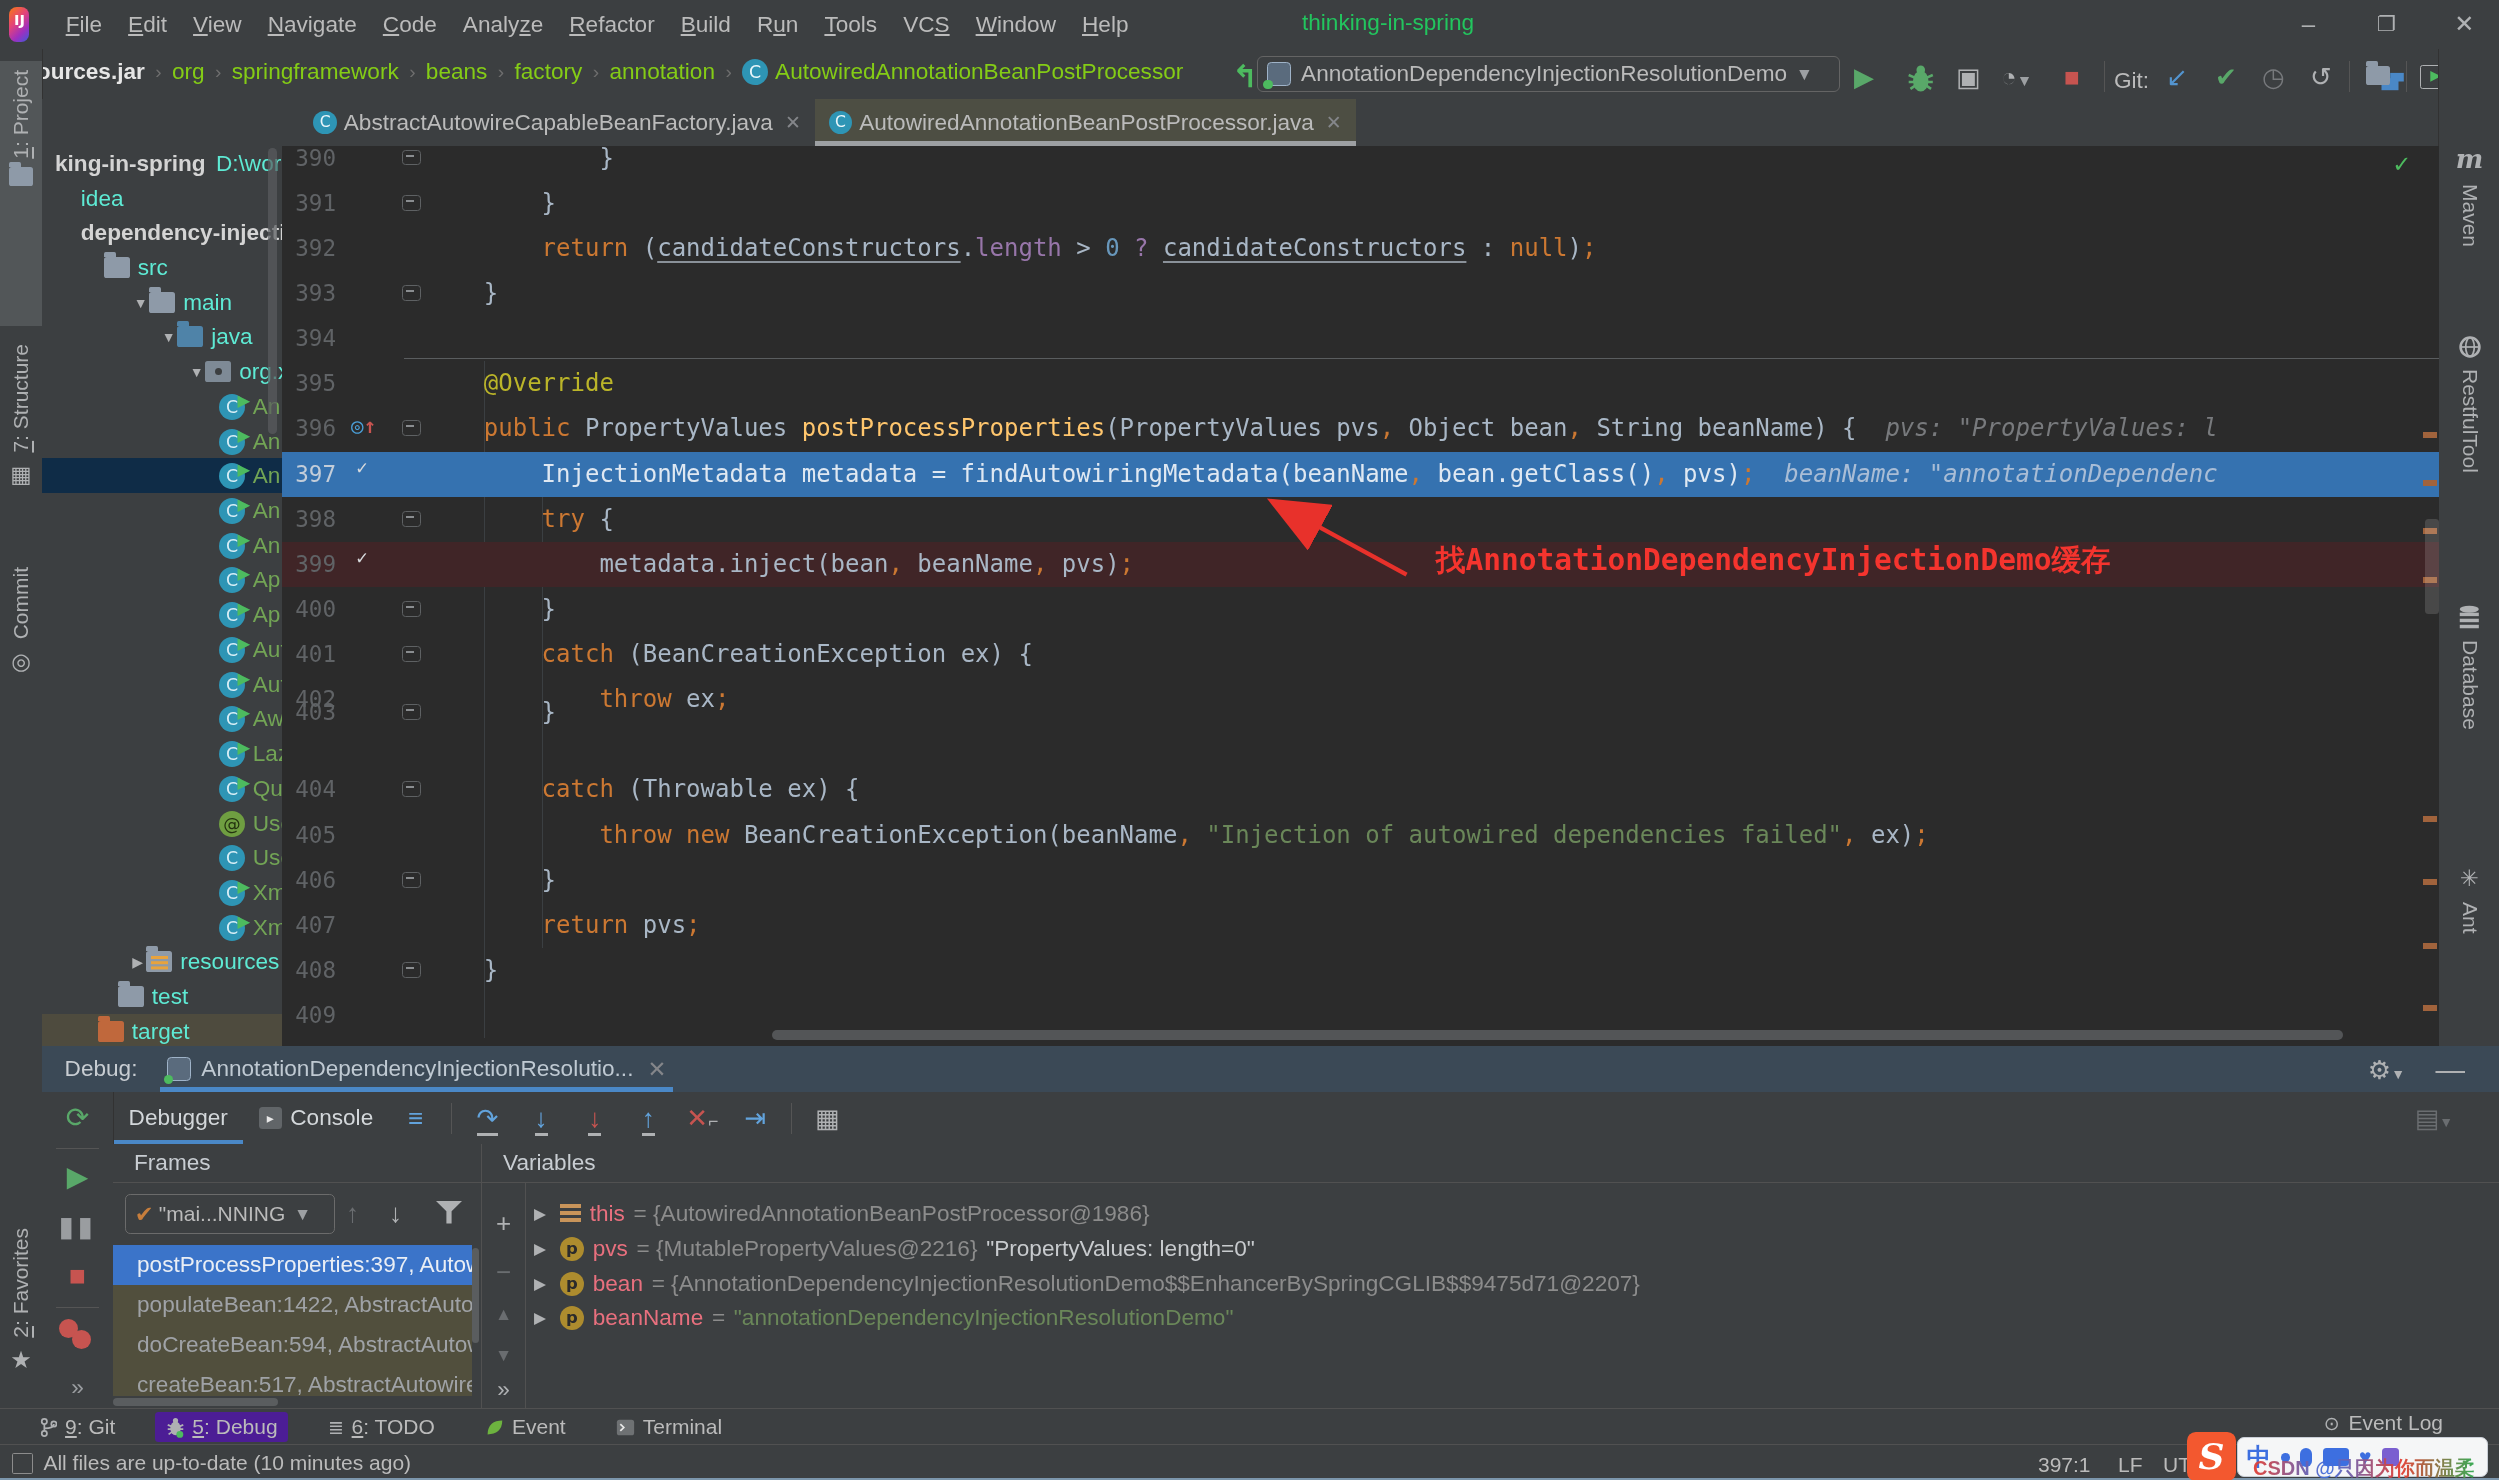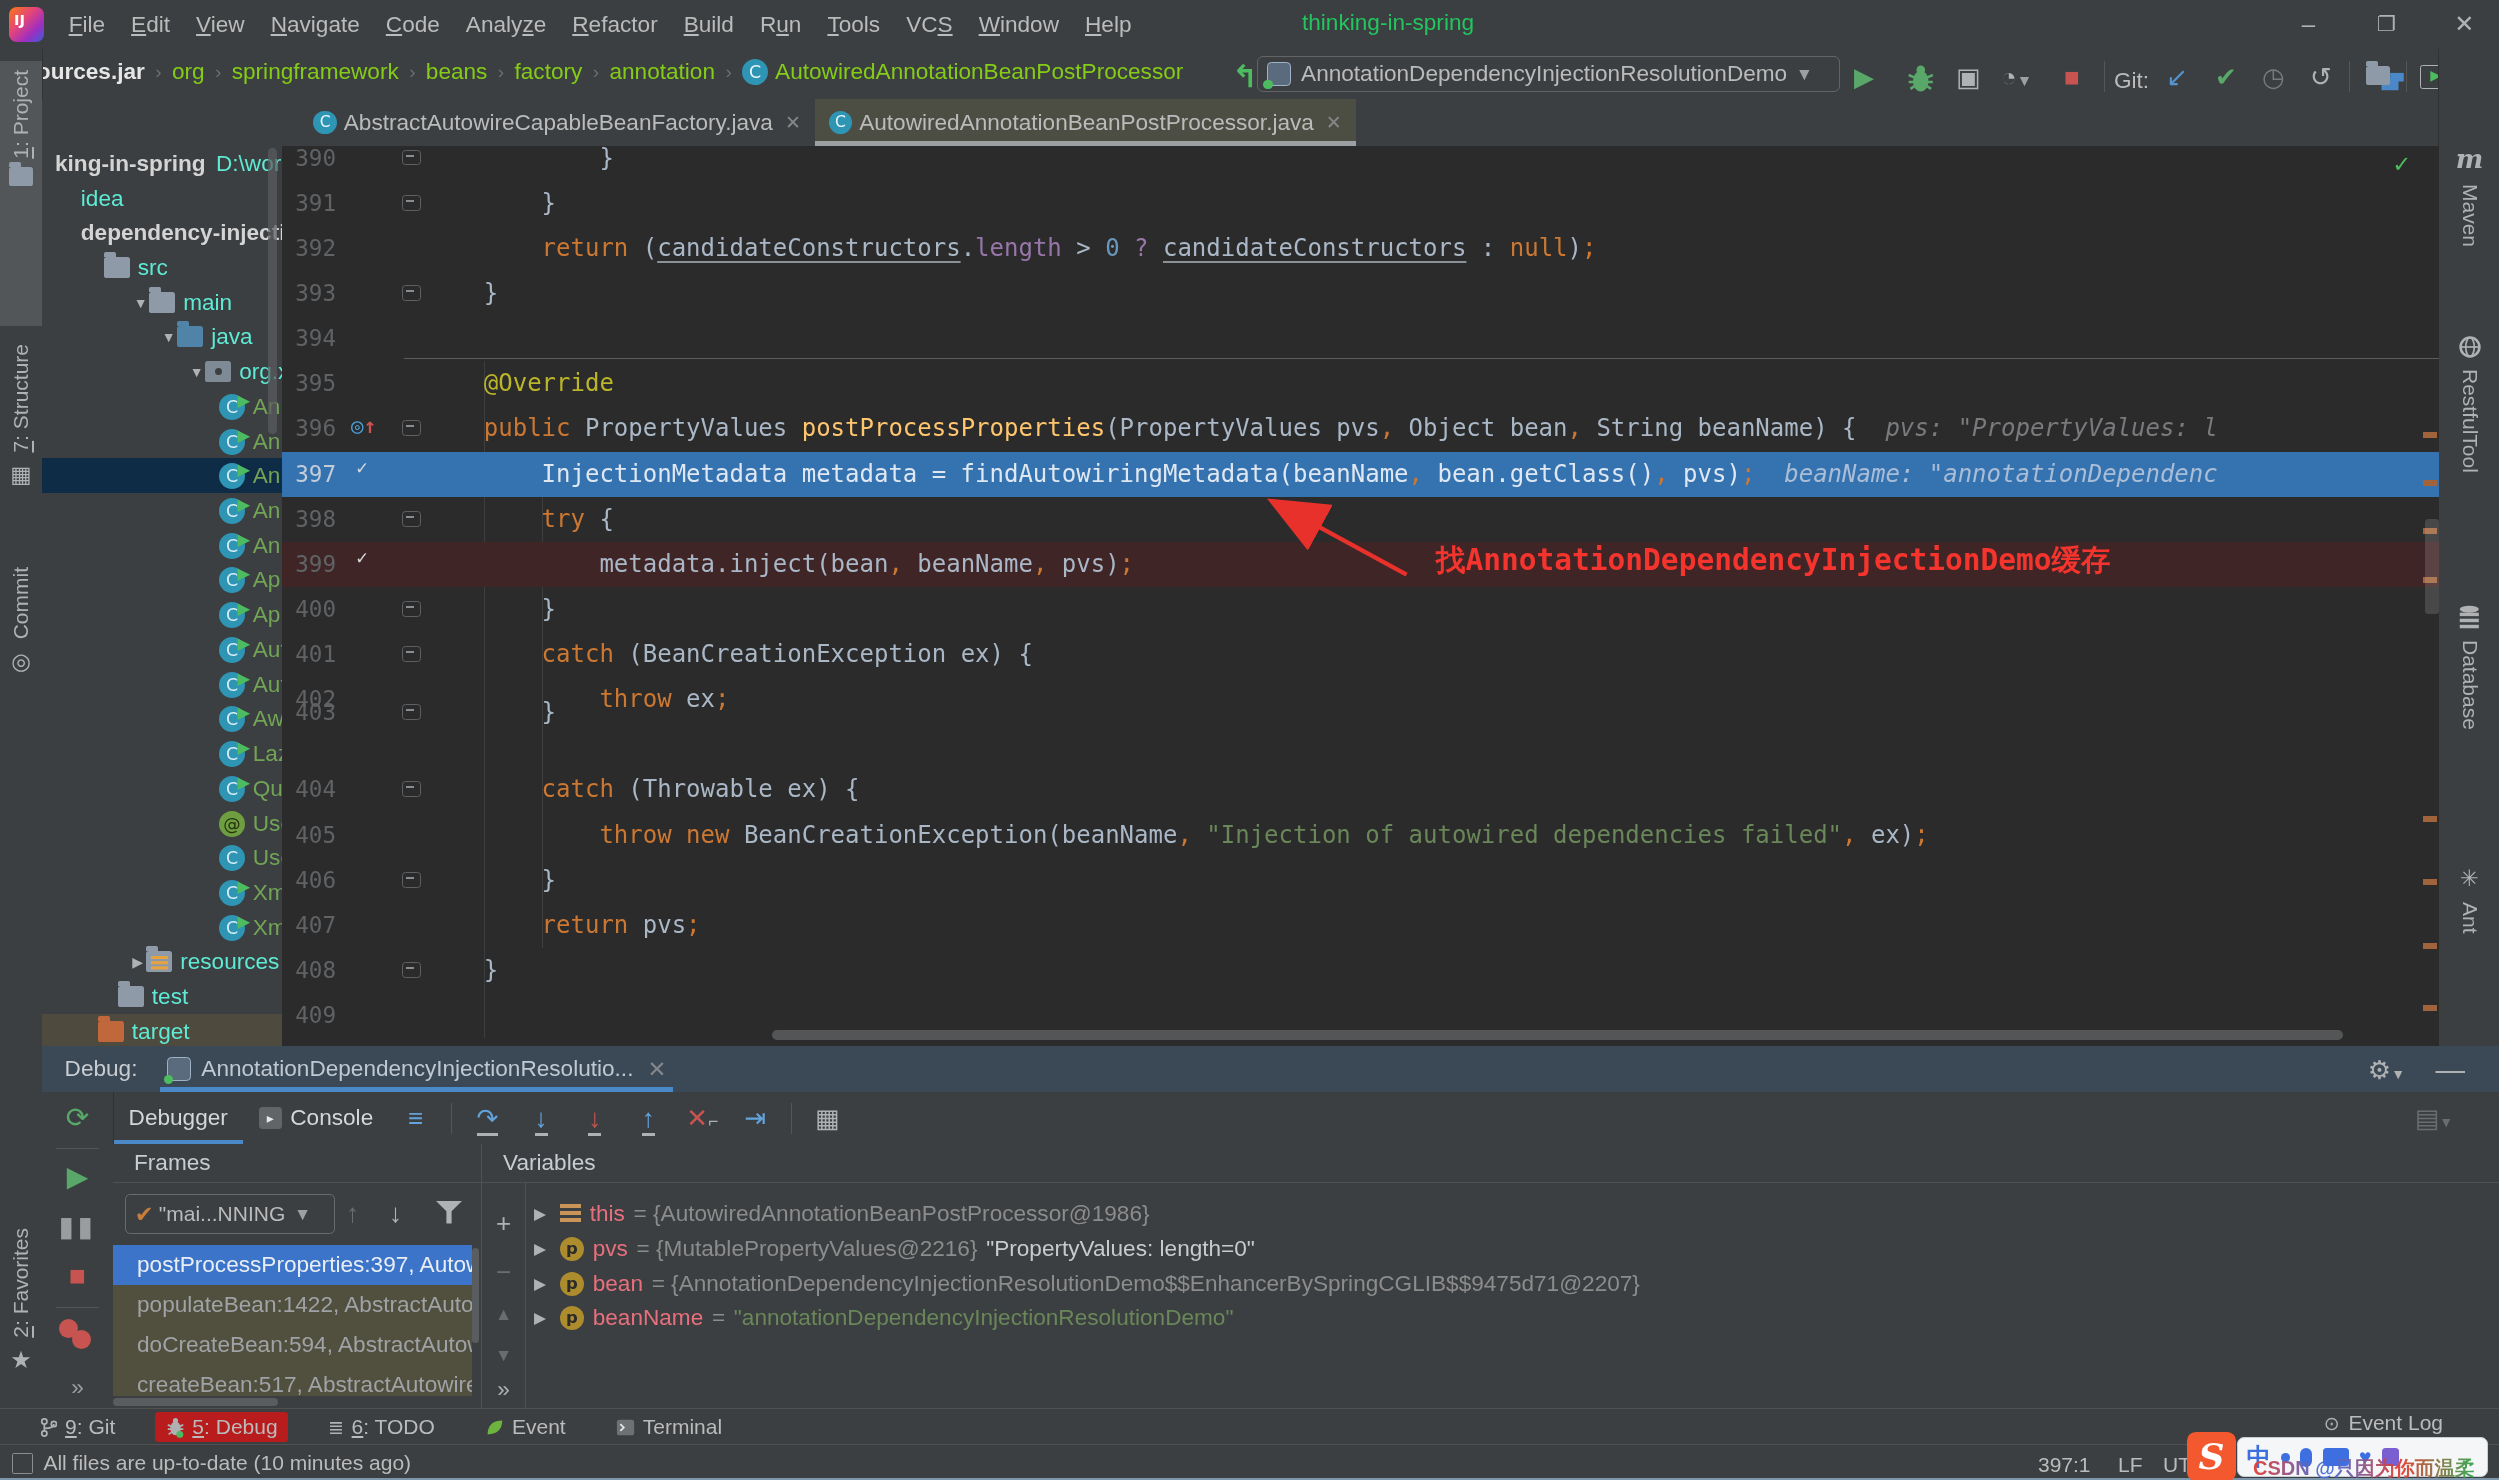--- a/index.html
+++ b/index.html
@@ -1,21 +1,21 @@
 <!DOCTYPE html>
 <html style="font-size:14px"><head>
 <meta charset="utf-8">
 <style>
   html,body{margin:0;padding:0;background:#1e1e1e;}
   #root{position:relative;width:2500px;height:1481px;background:#3C3F41;overflow:hidden;
         font-family:"Liberation Sans","DejaVu Sans",sans-serif;color:#BBBBBB;font-size:22.6px;}
   u{text-decoration:underline;}
   
   #menubar{position:absolute;top:0;left:0;right:0;height:49px;display:flex;align-items:center;padding-left:8.7px;}
-  .logo{width:35px;height:35px;border-radius:7.8px;margin-right:12px;
+  .logo{width:20px;height:35px;border-radius:7.8px;margin-right:24px;
         background:linear-gradient(135deg,#f97a12 0%,#e3447a 40%,#9f2fbf 70%,#3b5bdb 100%);
         position:relative;}
   .logo span{position:absolute;left:5.2px;top:4.3px;color:#fff;font-size:14.8px;font-weight:bold;font-family:"DejaVu Sans",sans-serif;}
   .menu-item{padding:2.6px 13px;color:#BBBBBB;cursor:default;}
   #win-title{position:absolute;left:1302px;top:10.4px;color:#22c55e;}
   .winctl{position:absolute;top:5.2px;width:61px;height:38px;text-align:center;line-height:38px;color:#AFB1B3;font-size:24px;}
   
   #toolbar2{position:absolute;top:49px;left:0;right:0;height:50px;border-bottom:0.9px solid #323232;}
   #breadcrumbs{position:absolute;left:1.7px;top:10.4px;display:flex;align-items:center;white-space:nowrap;}
   .crumb{color:#84cc16;}
@@ -146,21 +146,21 @@
   .vg{color:#8C8C8C}.vw{color:#C8CBCE}.vstr{color:#6A8759}
   .p-ic{width:24px;height:24px;border-radius:50%;background:#AD8C2E;color:#2B2B2B;font-size:16.5px;font-weight:bold;
         text-align:center;line-height:24px;flex:none;font-family:"DejaVu Sans",sans-serif;}
   .this-ic{width:21px;height:22.6px;flex:none;position:relative;}
   .this-ic::before{content:"";position:absolute;left:0;top:1.7px;width:21px;height:4.3px;background:#C8945A;
         box-shadow:0 7px 0 #C8945A,0 14px 0 #C8945A;}
   
   #toolstrip{position:absolute;left:0;right:0;top:1408px;height:36px;background:#3C3F41;border-top:0.9px solid #515151;
              display:flex;align-items:center;font-size:21px;}
   .bt{display:flex;align-items:center;gap:7.8px;margin-left:29.5px;padding:2.6px 10.4px;border-radius:3.5px;}
-  .bt.active{background:#b91c1c;}
+  .bt.active{background:#4c1d95;}
   .btico{font-size:19px;color:#AFB1B3;}
   #eventlog{position:absolute;right:57px;top:1411px;display:flex;gap:8.7px;align-items:center;font-size:21px;color:#BBBBBB;}
   #statusbar{position:absolute;left:0;right:0;top:1444px;height:36px;background:#3C3F41;border-top:0.9px solid #515151;font-size:21px;}
   #status-left{position:absolute;left:12px;top:6px;display:flex;align-items:center;gap:10.4px;}
   .sqico{width:19px;height:19px;border:1.7px solid #8C8C8C;border-radius:1.7px;}
   .stat-r{position:absolute;top:7.8px;color:#BBBBBB;}
   #bottom-edge{position:absolute;left:0;right:0;bottom:0;height:3.5px;background:#7C96AC;}
   
   #ime{position:absolute;left:2187px;top:1432px;width:306px;height:49px;}
   #ime-logo{position:absolute;left:0;top:0;width:49px;height:49px;background:#F3582F;border-radius:8.7px;color:#fff;

